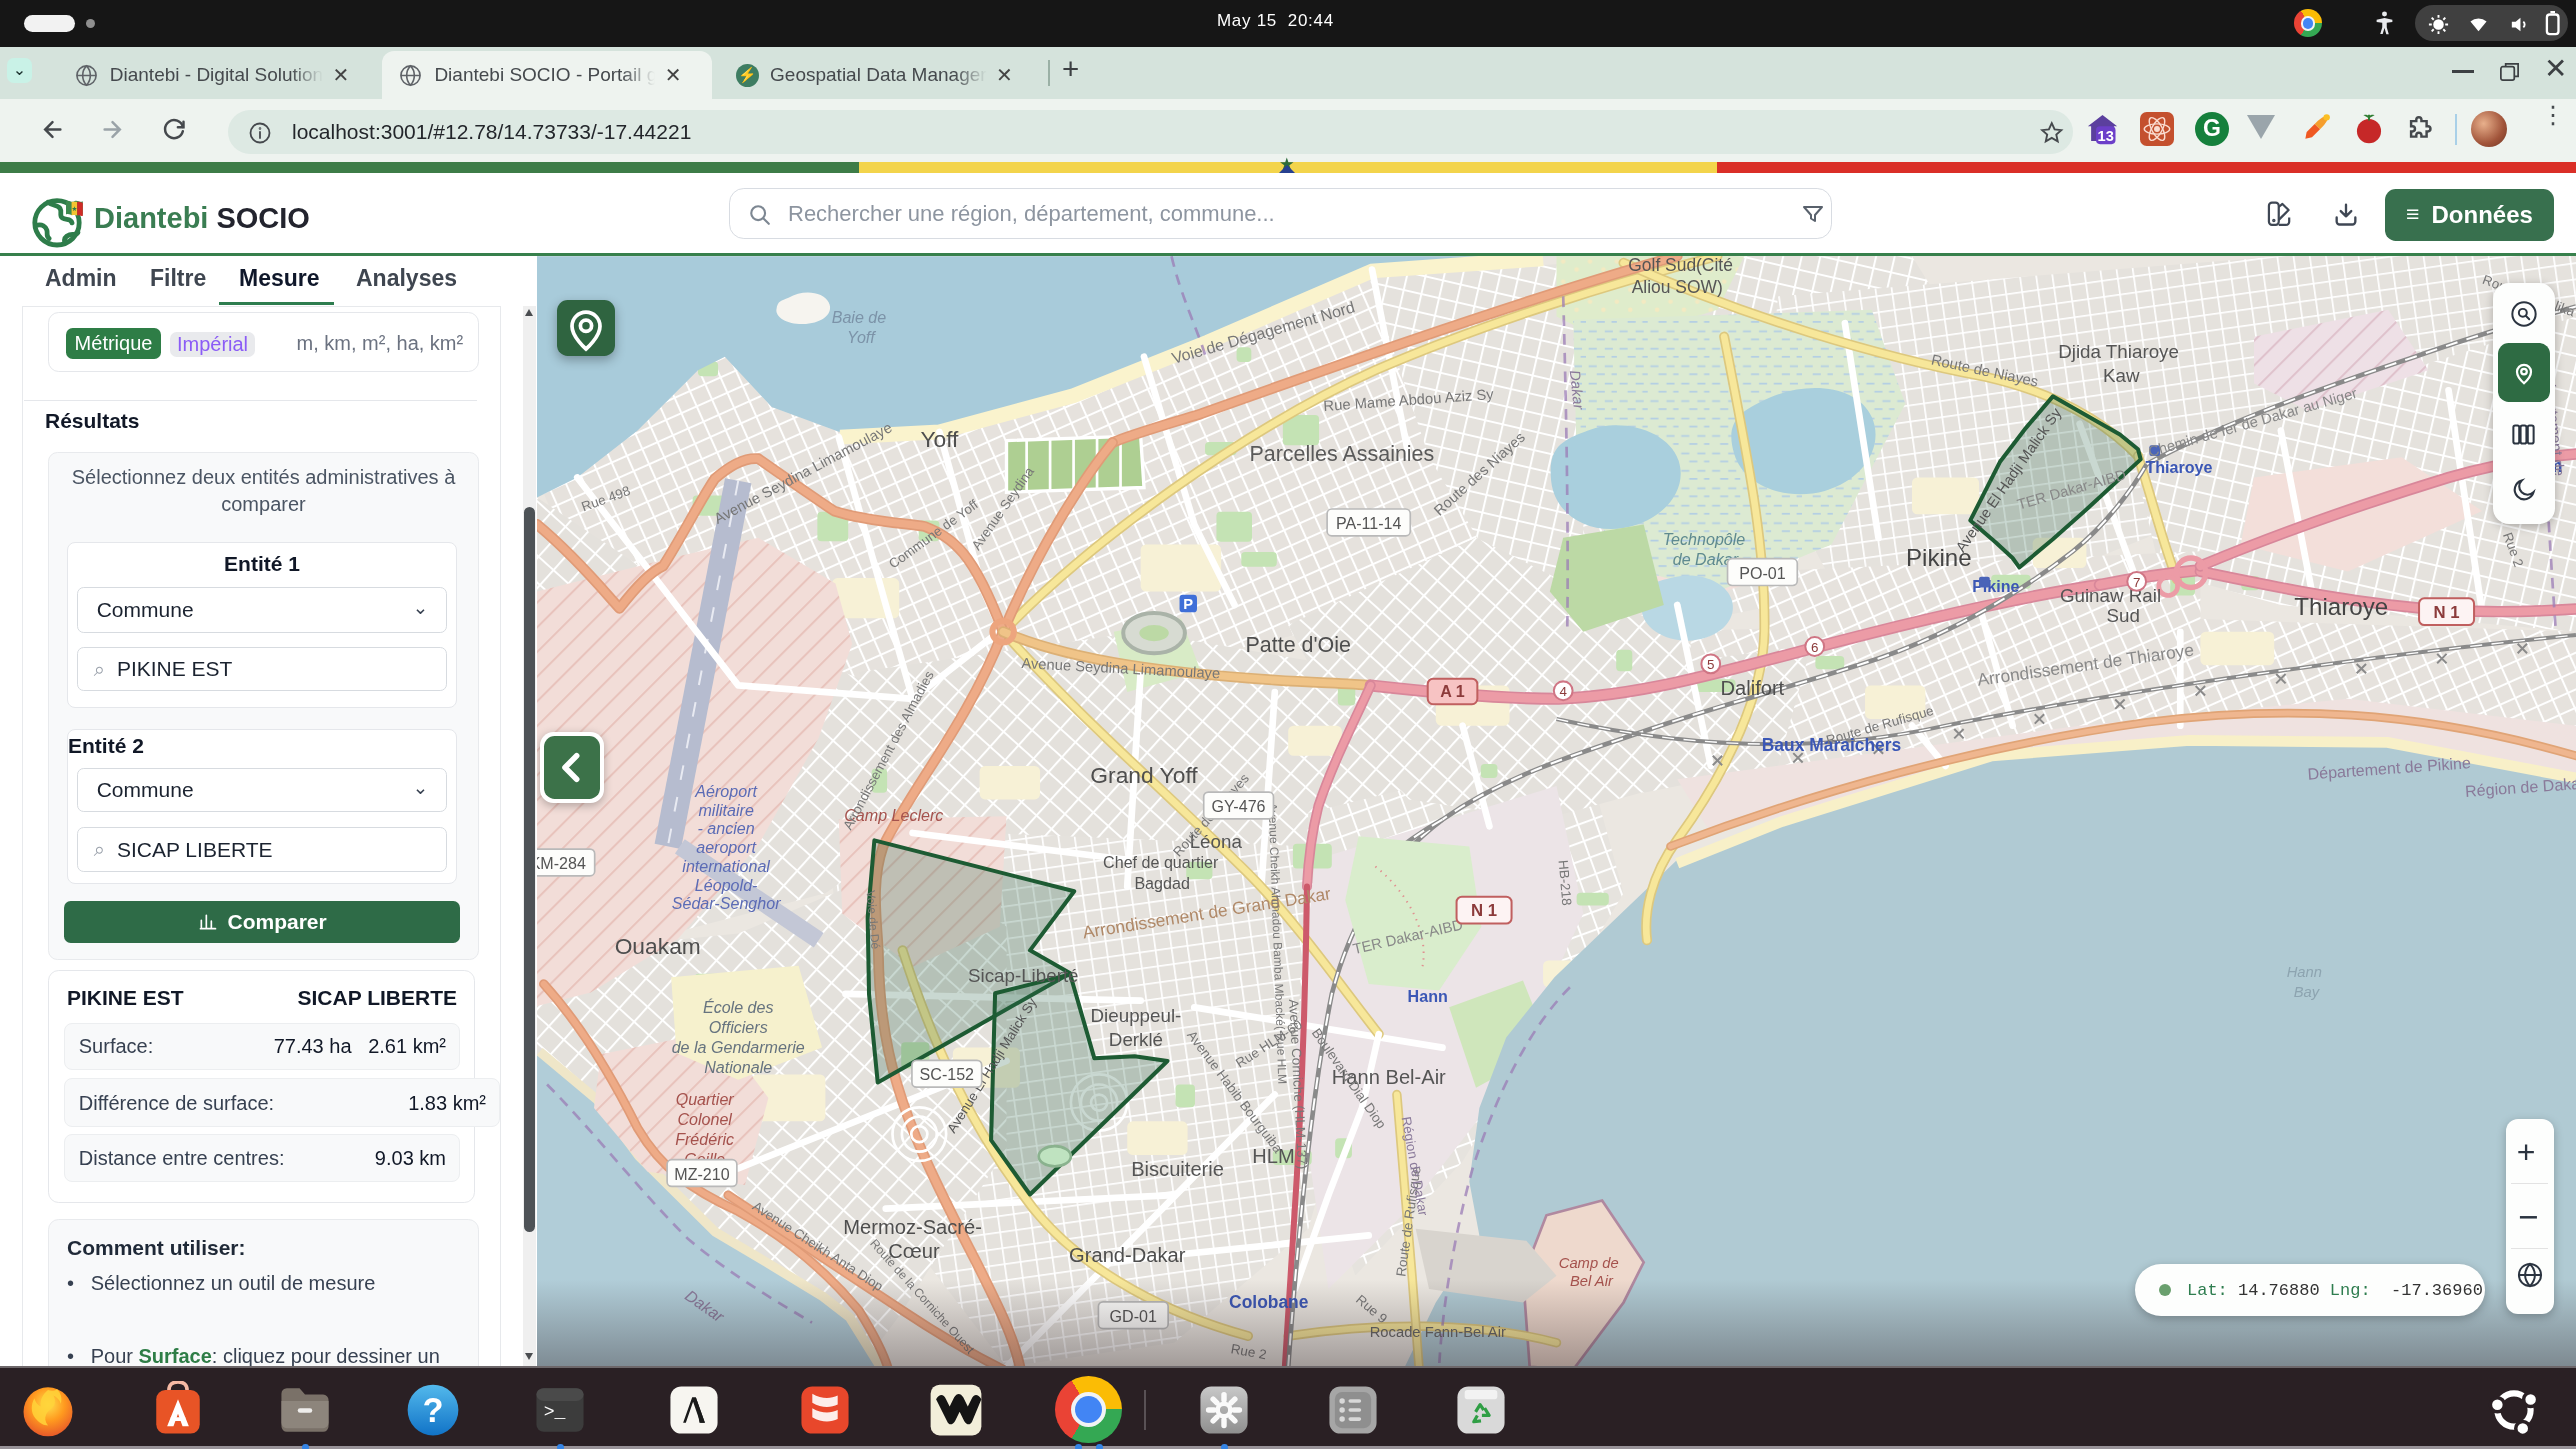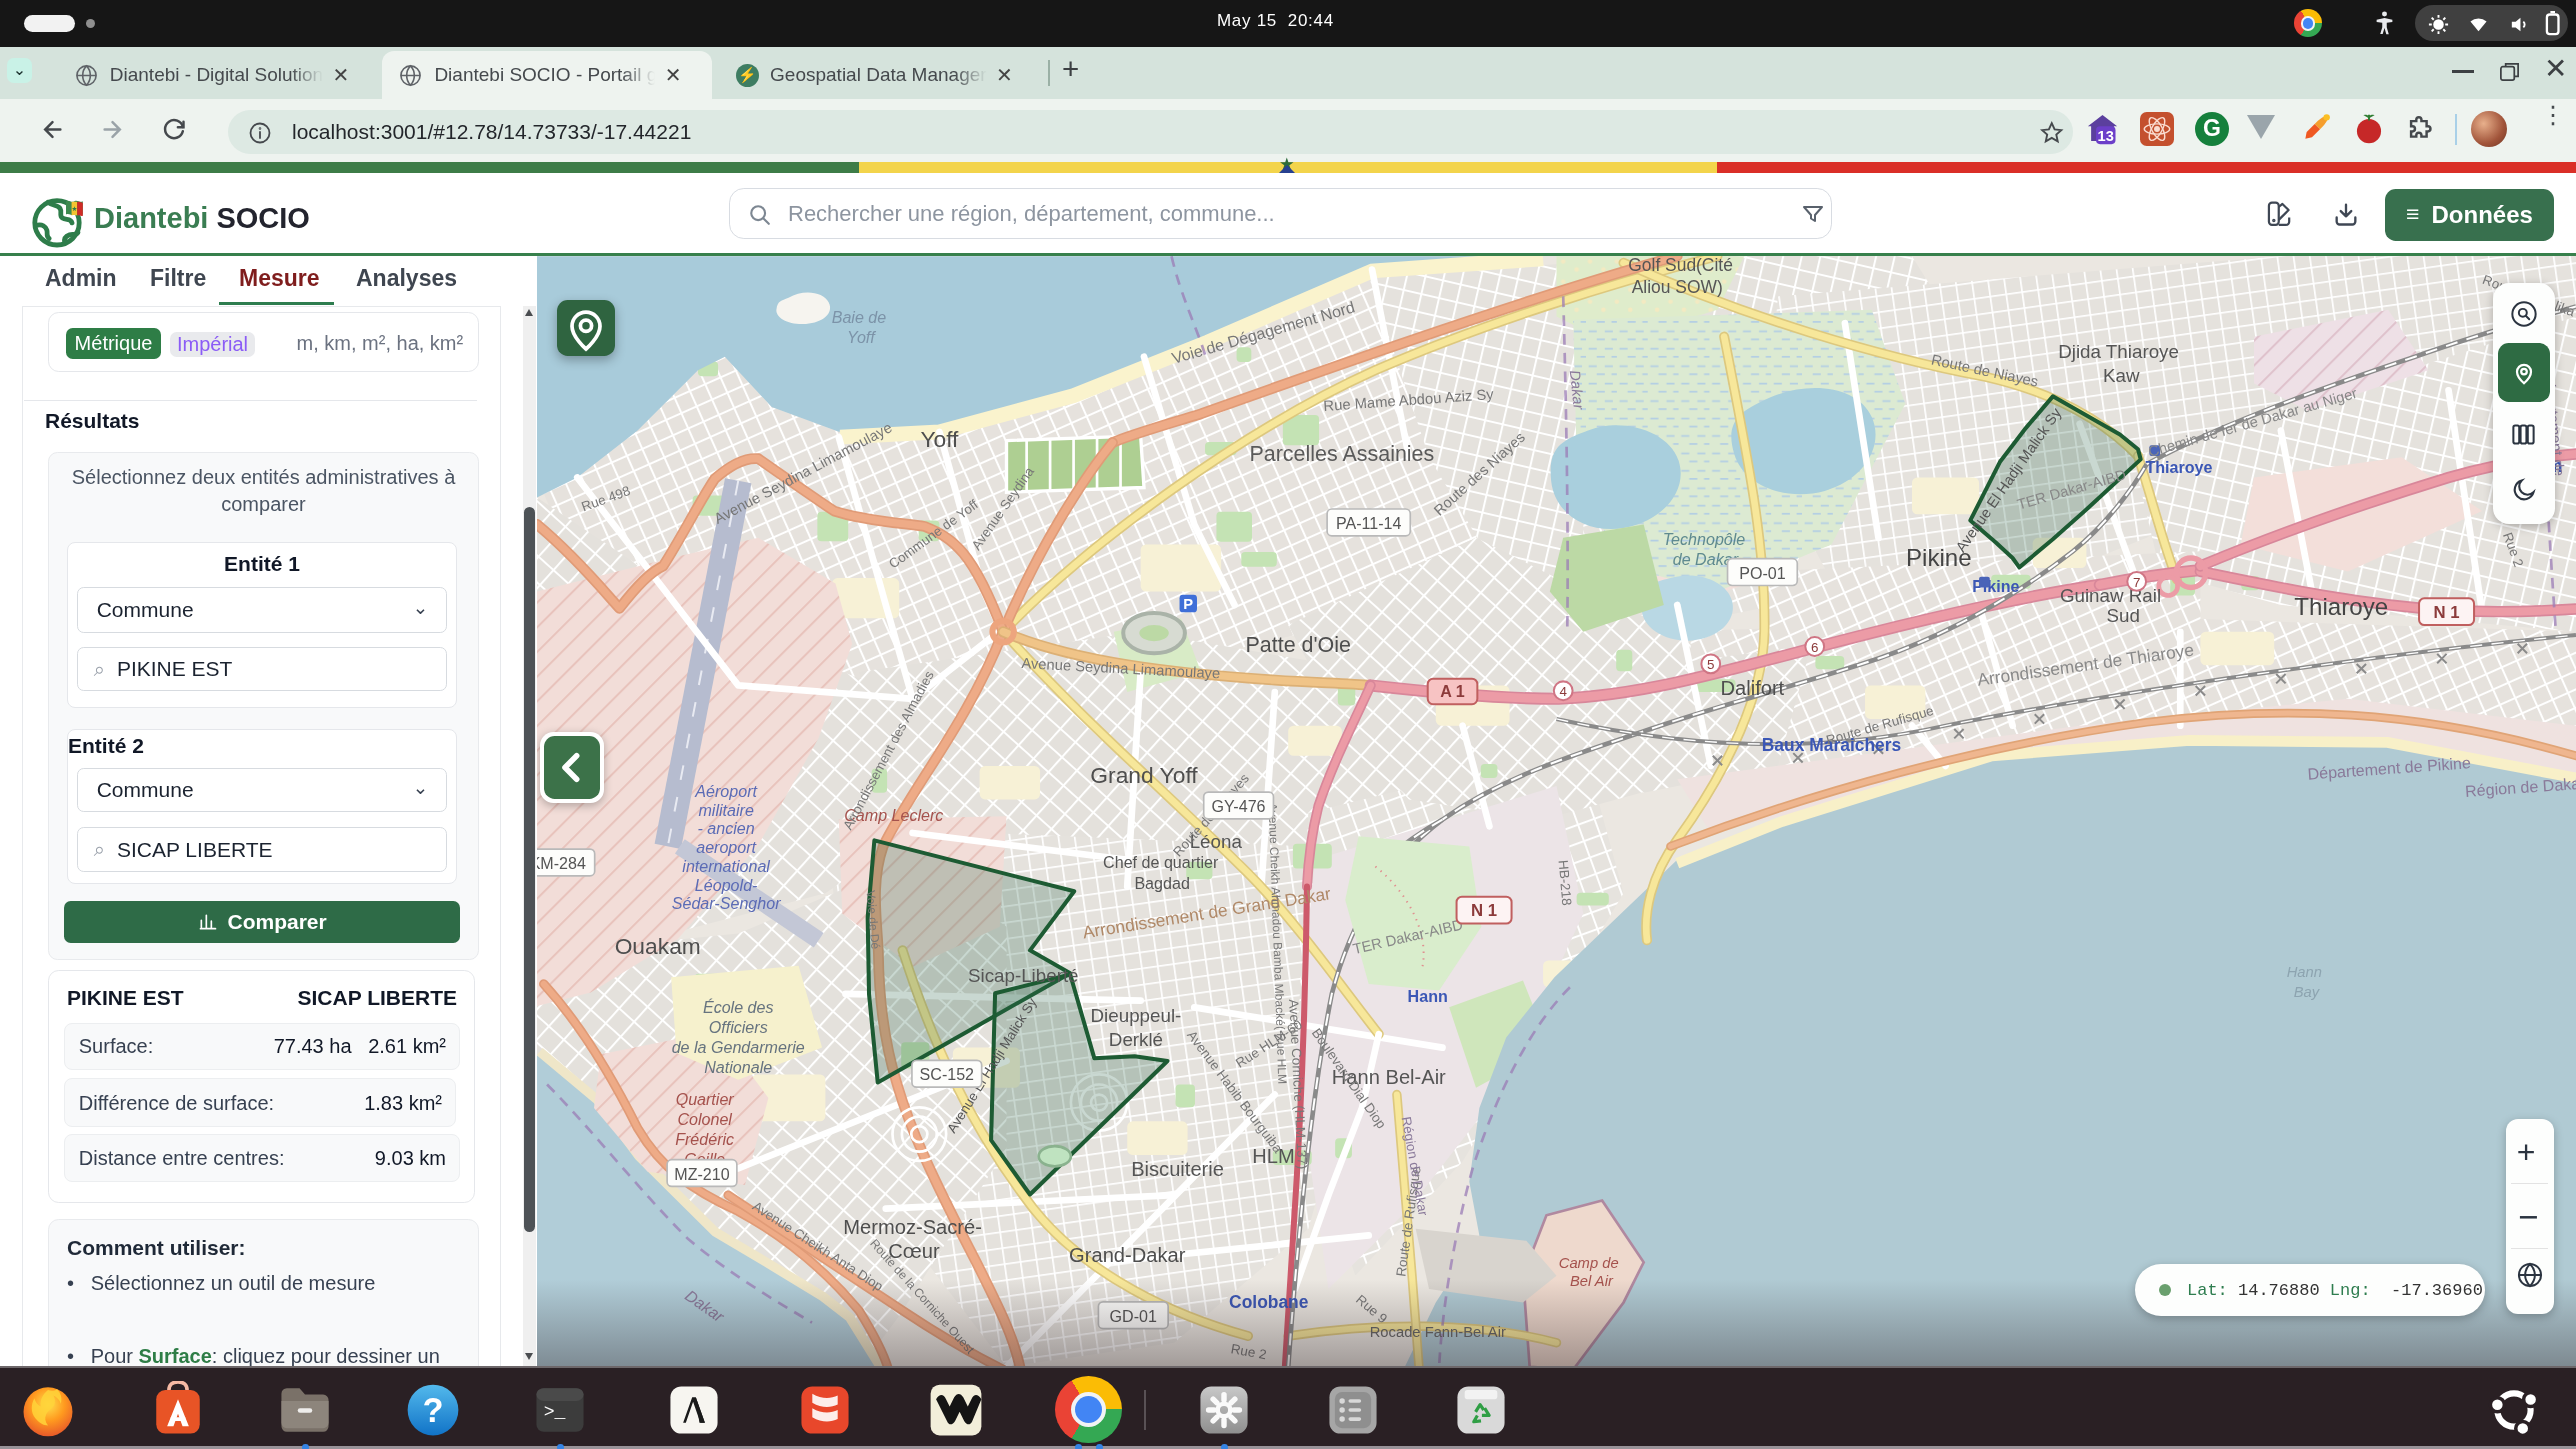--- a/index.html
+++ b/index.html
@@ -202,21 +202,21 @@
       <svg class="abs" style="left:2332px;top:26px" width="28" height="28" viewBox="0 0 24 24" fill="none" stroke="#3f4754" stroke-width="2" stroke-linecap="round" stroke-linejoin="round">
           <path d="M12 4v10m0 0 4.5-4.5M12 14 7.5 9.5"></path>
           <path d="M4 15v3.5A2.5 2.5 0 0 0 6.5 21h11a2.5 2.5 0 0 0 2.5-2.5V15"></path>
         </svg>
     </div>
     <div id="btn-donnees"><span style="font-size:23px;margin-right:12px">≡</span>Données</div>
   </div>
   <div id="sidebar">
     <div class="navtab" style="left:45px">Admin</div>
     <div class="navtab" style="left:150px">Filtre</div>
-    <div class="navtab" style="left:239px;color:#7f1d1d">Mesure</div>
+    <div class="navtab" style="left:239px;color:#0f172a">Mesure</div>
     <div class="navtab" style="left:356px">Analyses</div>
     <div class="abs" style="left:219px;top:46px;width:115px;height:3.4px;background:#2e7d4f"></div>
     <div id="scrollbox">
       <div class="card" style="left:25px;top:4.7px;width:431px;height:60px;border-radius:10.7px">
         <div class="greenbtn" style="left:17px;top:15.4px;width:95px;height:31px;background:#2e7d46;border-radius:6.7px;font-size:20px;font-weight:normal">Métrique</div>
         <div class="abs" style="left:121px;top:19px;width:85px;height:25.5px;background:#e9eaed;border-radius:6.7px;color:#8b5cf6;font-size:20px;text-align:center;line-height:25.5px">Impérial</div>
         <div class="abs" style="right:14.8px;top:19px;font-size:20px;color:#6b7280">m, km, m², ha, km²</div>
       </div>
       <div class="abs" style="left:1.3px;top:93px;width:453px;height:1.3px;background:#e5e7eb"></div>
       <div class="abs" style="left:22px;top:102px;font-size:21px;font-weight:bold;color:#111827">Résultats</div>
@@ -248,21 +248,21 @@
               <path d="M4 20V10M10 20V4M16 20v-9M21 20H3" stroke="#fff" stroke-width="2" fill="none" stroke-linecap="round"></path>
             </svg>Comparer</div>
       </div>
       <div class="card" style="left:25px;top:663px;width:427px;height:233px;border-radius:10.7px">
         <div class="abs" style="left:18px;top:14.8px;font-size:21px;font-weight:bold;color:#111827">PIKINE EST</div>
         <div class="abs" style="right:17px;top:14.8px;font-size:21px;font-weight:bold;color:#111827">SICAP LIBERTE</div>
         <div class="panel" style="left:15.4px;top:52px;width:396px;height:47px;border-radius:8px;border-color:#eceef0">
           <span class="abs" style="left:13.4px;top:11.4px;font-size:20px;color:#374151">Surface:</span>
           <span class="abs" style="right:13.4px;top:11.4px;font-size:20px;color:#111827"><b style="font-weight:normal">77.43 ha</b>&nbsp;&nbsp;&nbsp;2.61 km²</span>
         </div>
-        <div class="panel" style="left:15.4px;top:107px;width:392px;height:49px;border-radius:8px;border-color:#eceef0">
+        <div class="panel" style="left:15.4px;top:107px;width:436px;height:49px;border-radius:8px;border-color:#eceef0">
           <span class="abs" style="left:13.4px;top:12.7px;font-size:20px;color:#374151">Différence de surface:</span>
           <span class="abs" style="right:13.4px;top:12.7px;font-size:20px;color:#111827">1.83 km²</span>
         </div>
         <div class="panel" style="left:15.4px;top:163px;width:396px;height:48px;border-radius:8px;border-color:#eceef0">
           <span class="abs" style="left:13.4px;top:12px;font-size:20px;color:#374151">Distance entre centres:</span>
           <span class="abs" style="right:13.4px;top:12px;font-size:20px;color:#111827">9.03 km</span>
         </div>
       </div>
       <div class="panel" style="left:25px;top:912px;width:431px;height:195px;border-radius:10.7px">
         <div class="abs" style="left:18px;top:16px;font-size:21px;font-weight:bold;color:#1f2937">Comment utiliser:</div>

